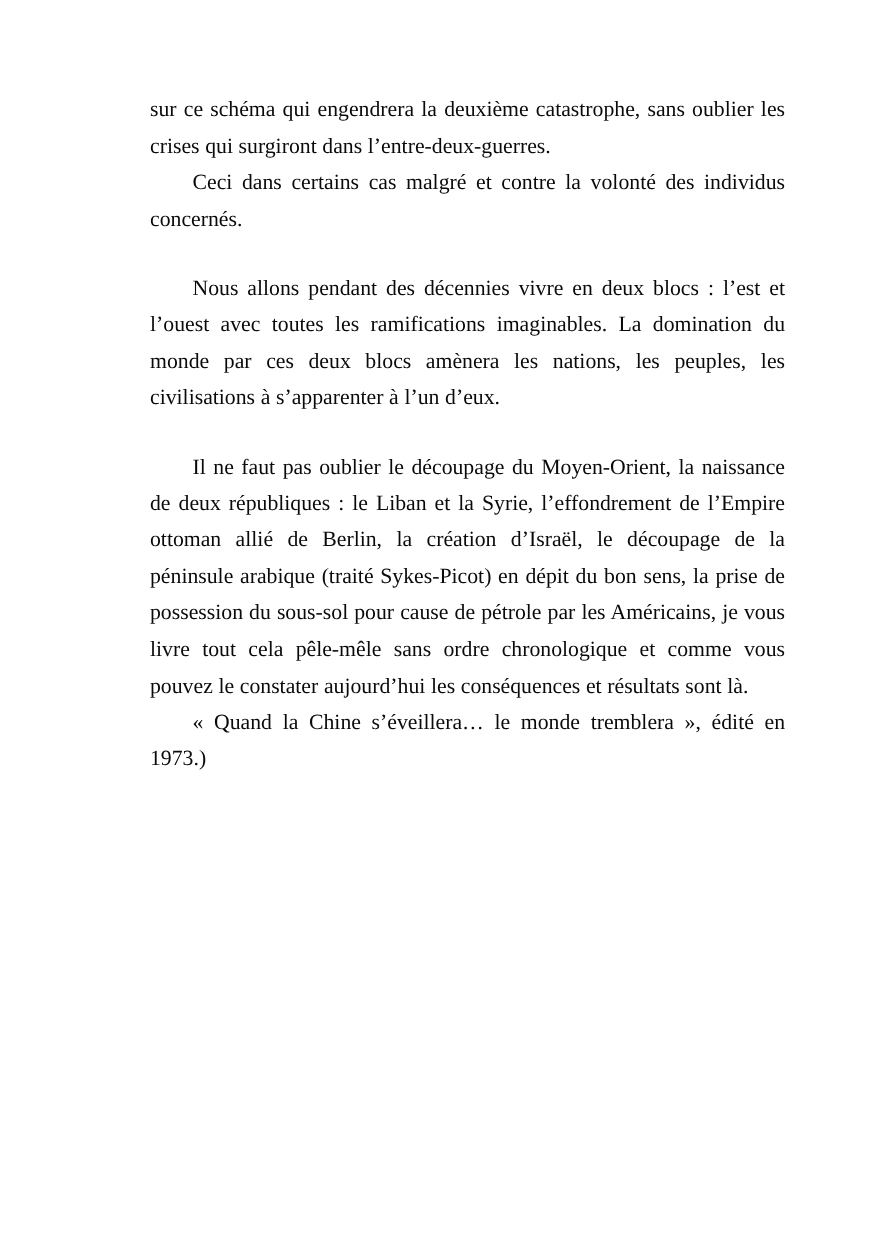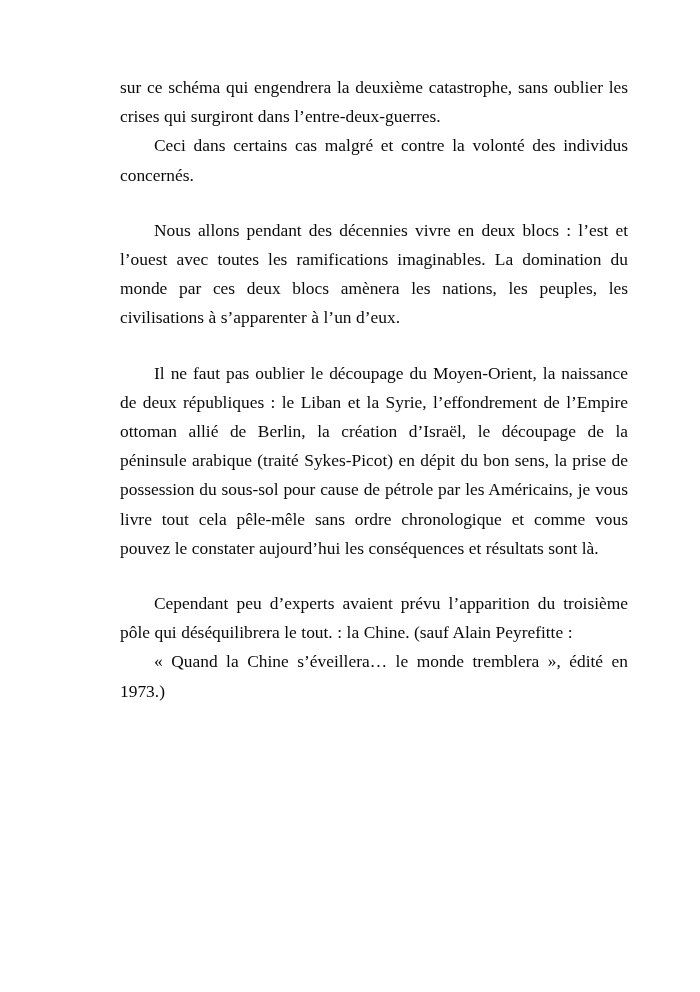--- a/index.html
+++ b/index.html
@@ -58,19 +58,18 @@
 
     <p class="cont">sur ce schéma qui engendrera la deuxième catastrophe, sans oublier les crises qui surgiront dans l’entre-deux-guerres.</p>
 
     <p class="indent">Ceci dans certains cas malgré et contre la volonté des individus concernés.</p>
 
     <p class="indent gap">Nous allons pendant des décennies vivre en deux blocs : l’est et l’ouest avec toutes les ramifications imaginables. La domination du monde par ces deux blocs amènera les nations, les peuples, les civilisations à s’apparenter à l’un d’eux.</p>
 
     <p class="indent gap">Il ne faut pas oublier le découpage du Moyen-Orient, la naissance de deux républiques : le Liban et la Syrie, l’effondrement de l’Empire ottoman allié de Berlin, la création d’Israël, le découpage de la péninsule arabique (traité Sykes-Picot) en dépit du bon sens, la prise de possession du sous-sol pour cause de pétrole par les Américains, je vous livre tout cela pêle-mêle sans ordre chronologique et comme vous pouvez le constater aujourd’hui les conséquences et résultats sont là.</p>
 
 
-    <p class="indent gap">Cependant peu d’experts avaient prévu l’apparition du troisième pôle qui déséquilibrera le tout. : la Chine. (sauf Alain Peyrefitte :</p>
 
     <p class="indent">« Quand la Chine s’éveillera… le monde tremblera », édité en 1973.)</p>
 
 
   </div>
 </div>
 
 </body></html>

